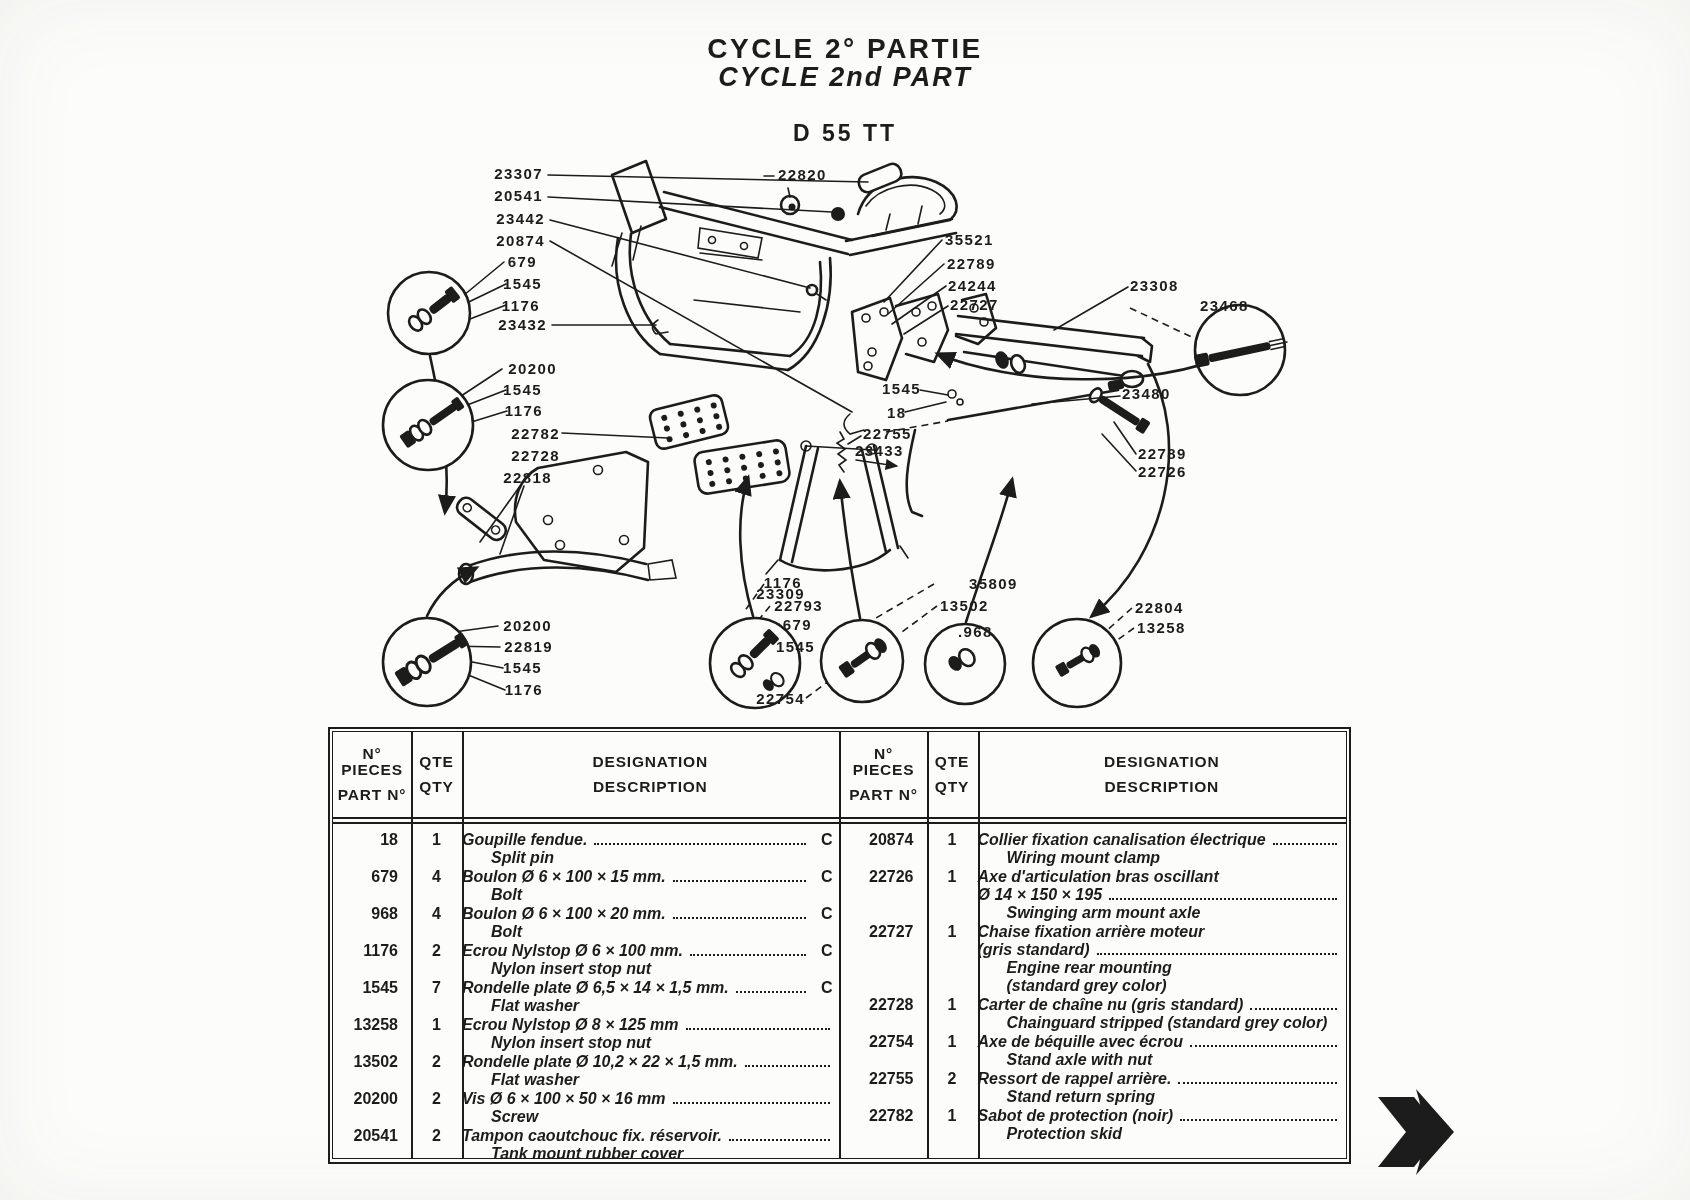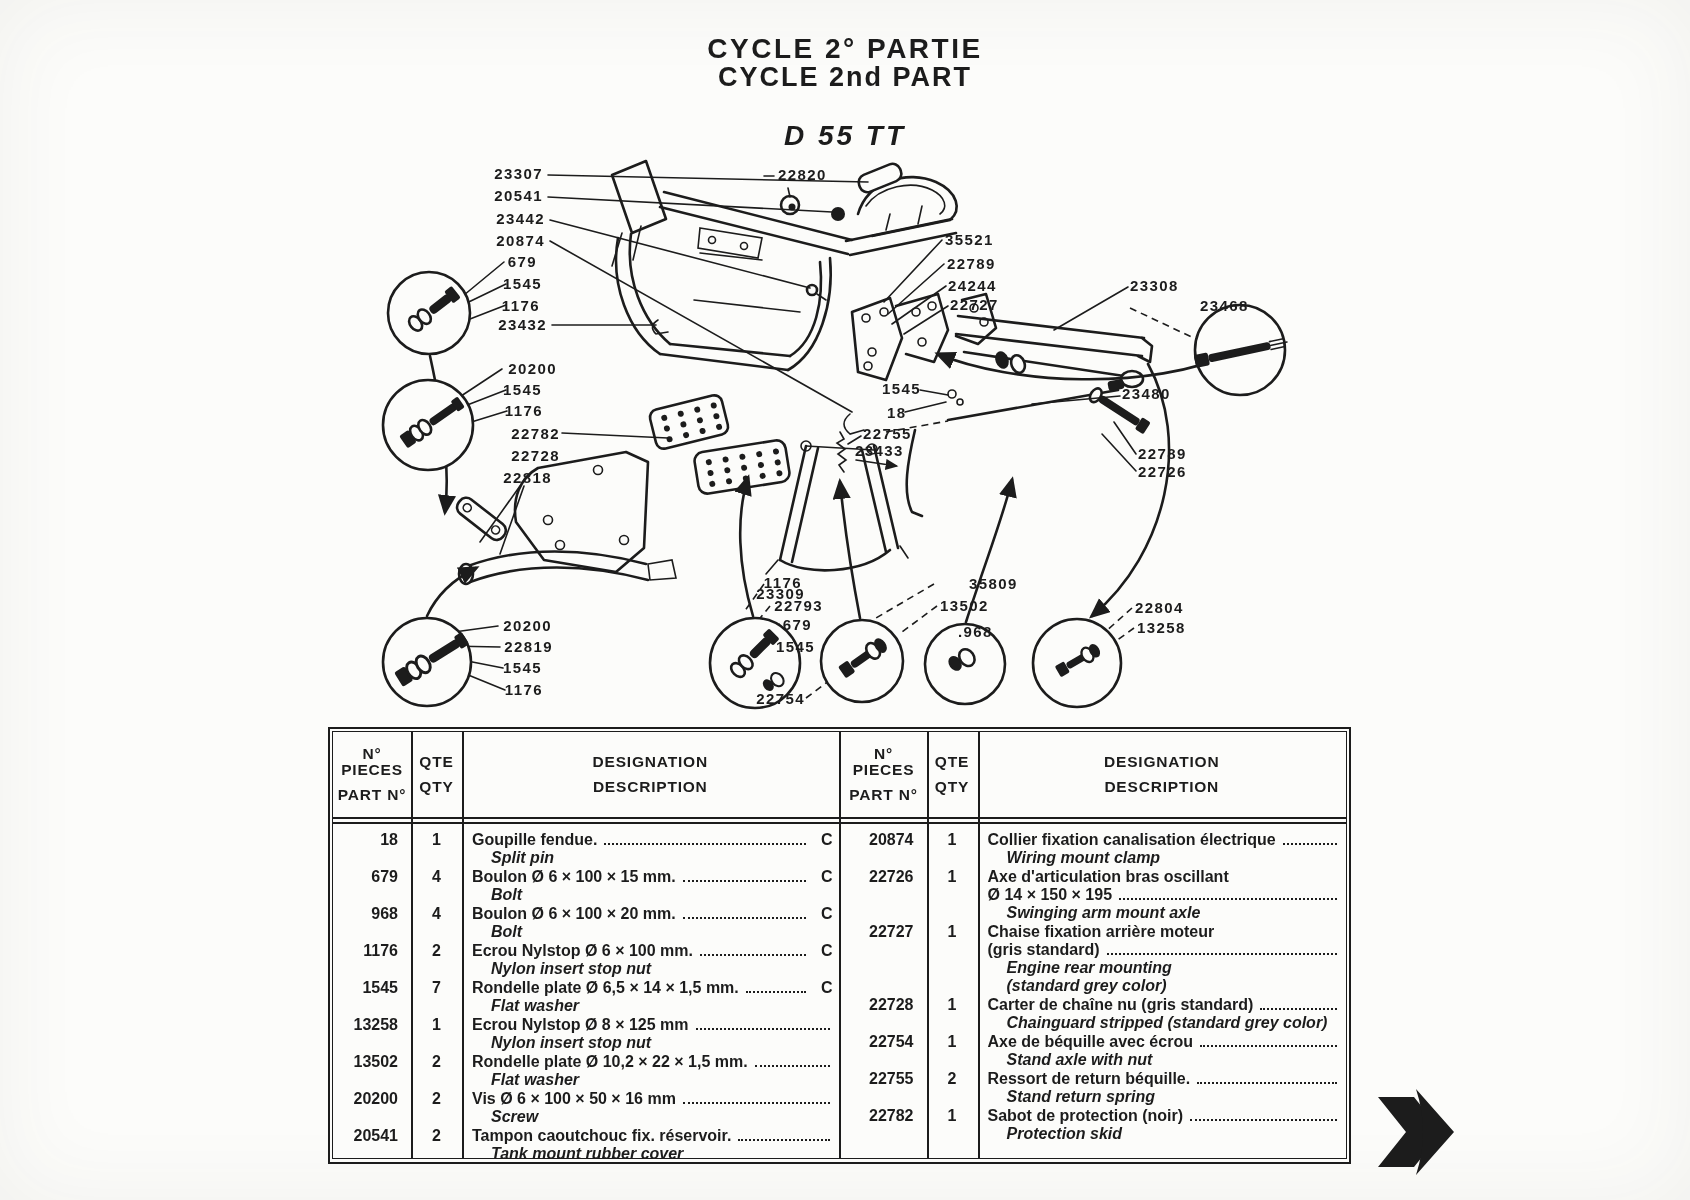--- a/index.html
+++ b/index.html
@@ -2,22 +2,22 @@
 <html><head>
 <meta charset="utf-8">
 <style>
   html,body{margin:0;padding:0;background:#e9e9e7;}
   .page{position:relative;width:1690px;height:1200px;background:#fcfcfa;
         font-family:"Liberation Sans",sans-serif;color:#1c1c1c;overflow:hidden;
         box-shadow:inset 0 0 90px rgba(60,60,55,.06);}
   
   .t-fr,.t-en,.model{position:absolute;left:0;width:1690px;text-align:center;white-space:nowrap;}
   .t-fr{top:33px;font-size:28px;font-weight:800;letter-spacing:2.5px;}
-  .t-en{top:62px;font-size:27px;font-weight:800;letter-spacing:2px;}
-  .model{top:120px;font-size:28px;font-weight:700;font-style:italic;letter-spacing:3px;}
+  .t-en{top:62px;font-size:27px;font-weight:800;font-style:italic;letter-spacing:2px;}
+  .model{top:120px;font-size:23px;font-weight:700;letter-spacing:3px;}
   
   svg.diagram{position:absolute;left:0;top:0;width:1690px;height:1200px;}
   .s{stroke:#1c1c1c;fill:none;stroke-width:2.6;stroke-linecap:round;stroke-linejoin:round;}
   .thin{stroke:#1c1c1c;fill:none;stroke-width:1.6;stroke-linecap:round;}
   .dash{stroke:#1c1c1c;fill:none;stroke-width:1.6;stroke-dasharray:7 5;}
   .fillk{fill:#1c1c1c;stroke:none;}
   .wfill{fill:#fcfcfa;}
   .callout-layer{position:absolute;left:0;top:0;width:1690px;height:877px;pointer-events:none;border-radius:13px;}
   .callout{position:absolute;font-weight:800;font-size:15px;line-height:14px;
            letter-spacing:1.4px;white-space:nowrap;}
@@ -38,21 +38,21 @@
       font-weight:700;font-size:15.5px;letter-spacing:.8px;line-height:16px;}
   .hgap{height:9px;}
   .tbody{padding-top:12px;}
   .trow{display:grid;margin-bottom:1px;}
   .left  .trow{grid-template-columns:78px 51px 1fr;}
   .right .trow{grid-template-columns:86px 51px 1fr;}
   .c-part{text-align:right;padding-right:13px;font-weight:700;font-size:16px;line-height:18px;}
   .c-qty{text-align:center;font-weight:700;font-size:16px;line-height:18px;}
   .c-desc{padding-right:6px;}
   .ln{display:flex;align-items:flex-end;font-weight:700;font-size:16px;line-height:18px;white-space:nowrap;}
-  .ln.fr .txt{padding-left:10px;}
+  .ln.fr .txt{font-style:italic;}
   .ln.en{font-style:italic;}
   .ln.en .txt{padding-left:29px;}
   .dots{flex:1 1 auto;min-width:12px;border-bottom:2.8px dotted #1c1c1c;margin:0 3px 4px 7px;}
   .flag{width:24px;text-align:right;font-weight:800;}
 </style>
 </head>
 <body>
 
 <div class="page">
 
@@ -567,21 +567,21 @@
                 <div class="ln en">
                   <span class="txt">Stand axle with nut</span>
                 </div>
               </div>
             </div>
             <div class="trow">
               <div class="c-part">22755</div>
               <div class="c-qty">2</div>
               <div class="c-desc">
                 <div class="ln fr">
-                  <span class="txt">Ressort de return béquille.</span>
+                  <span class="txt">Ressort de rappel arrière.</span>
                   <span class="dots"></span>
                 </div>
                 <div class="ln en">
                   <span class="txt">Stand return spring</span>
                 </div>
               </div>
             </div>
             <div class="trow">
               <div class="c-part">22782</div>
               <div class="c-qty">1</div>

